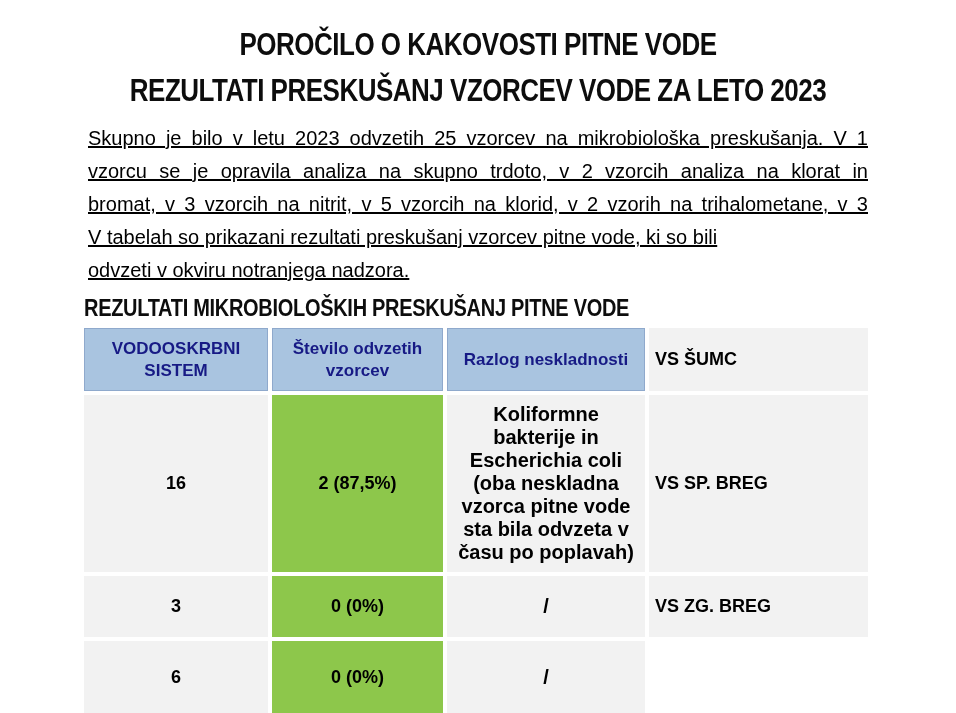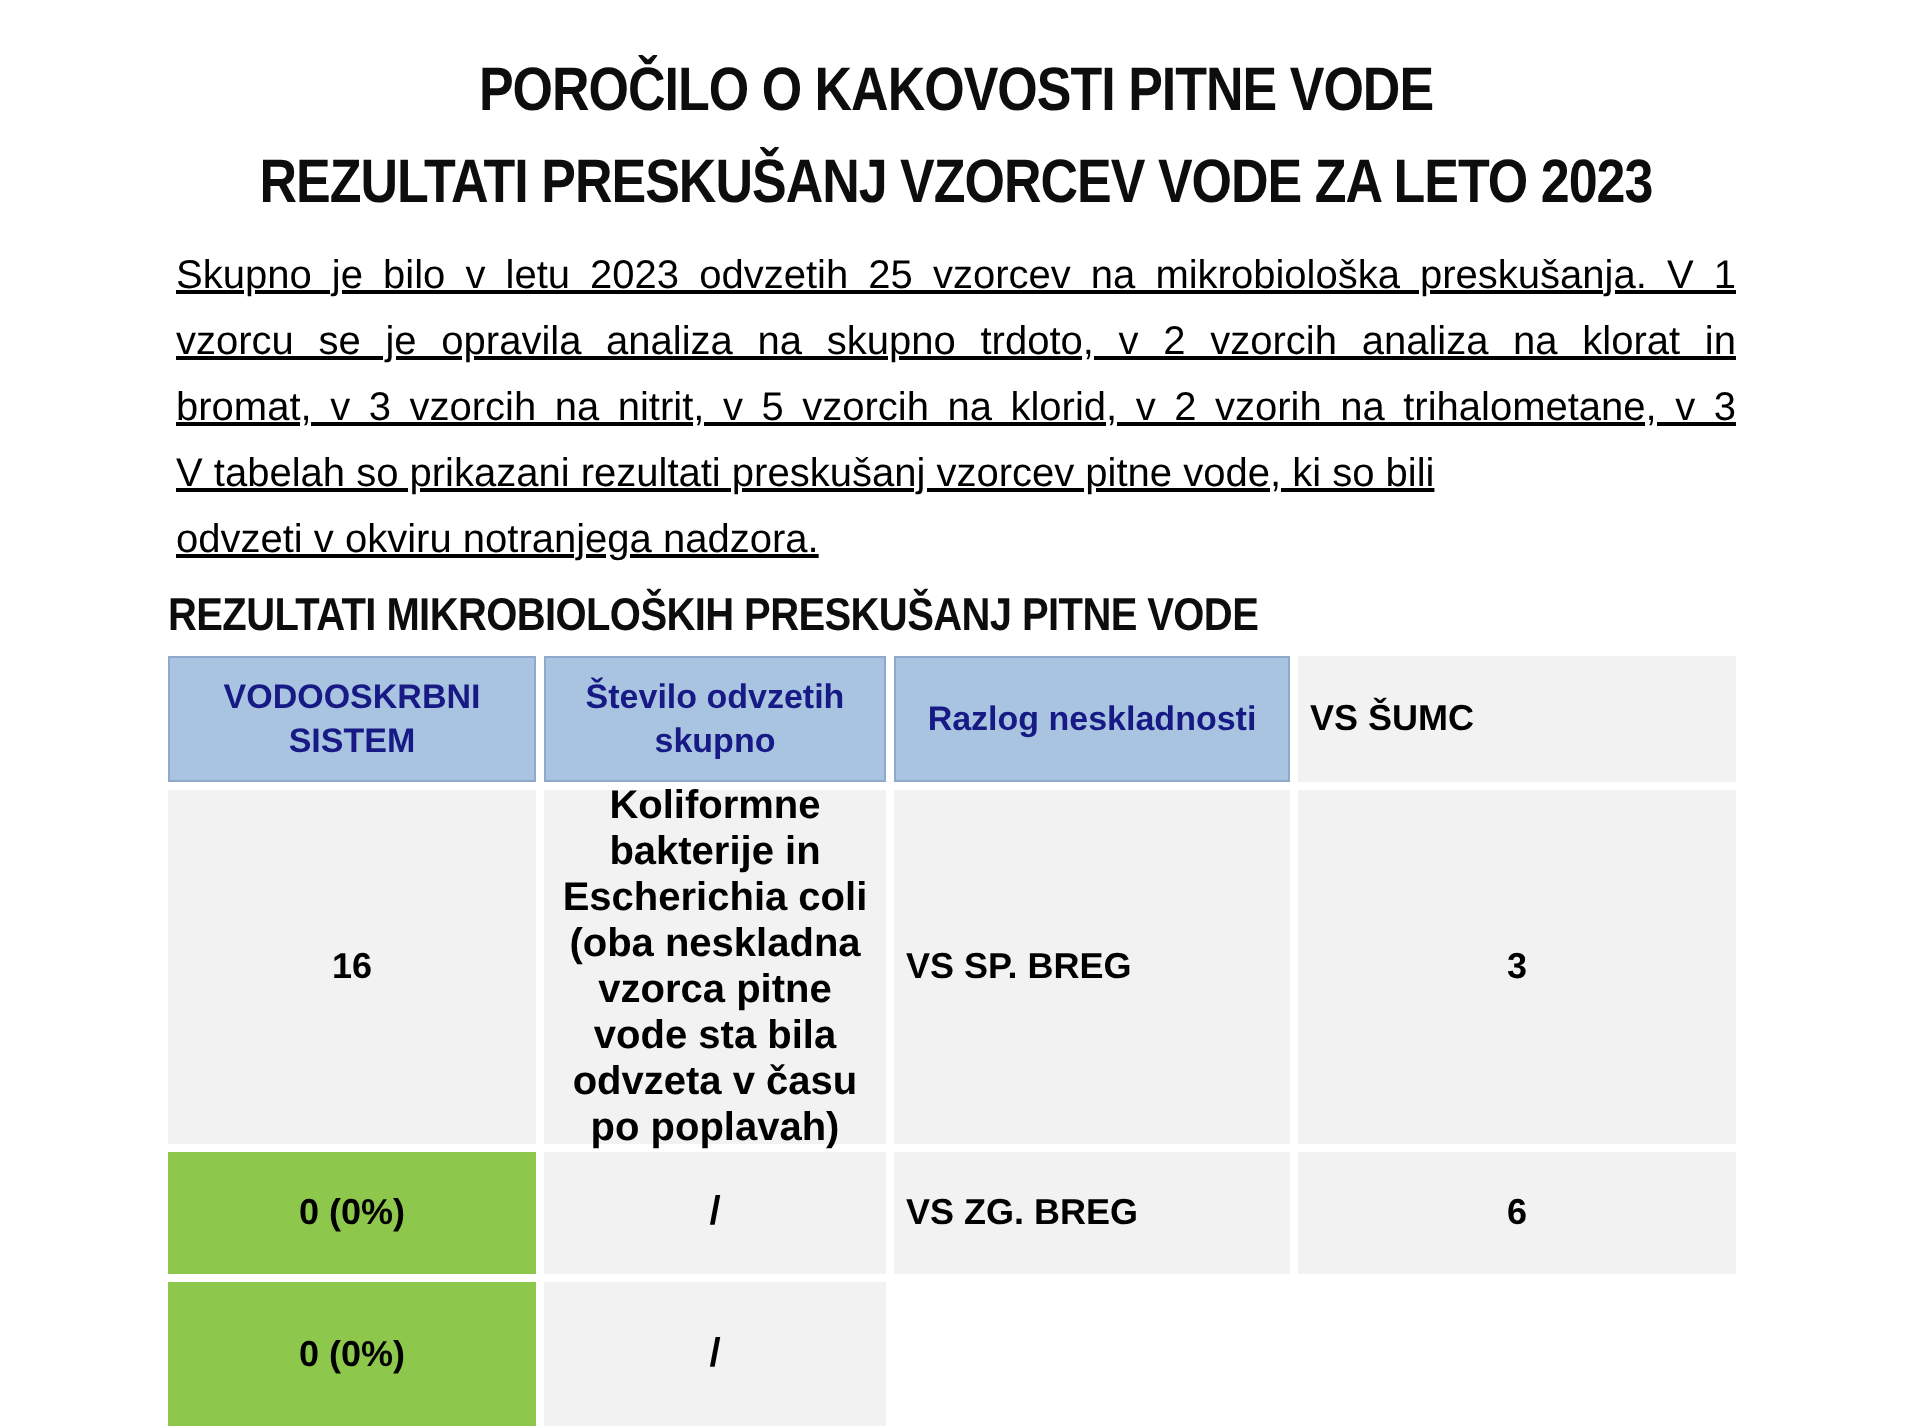--- a/index.html
+++ b/index.html
@@ -68,25 +68,26 @@
     <div class="line just">bromat, v 3 vzorcih na nitrit, v 5 vzorcih na klorid, v 2 vzorih na trihalometane, v 3</div>
     <div class="line">V tabelah so prikazani rezultati preskušanj vzorcev pitne vode, ki so bili</div>
     <div class="line">odvzeti v okviru notranjega nadzora.</div>
   </div>
 
   <div class="section-heading">REZULTATI MIKROBIOLOŠKIH PRESKUŠANJ PITNE VODE</div>
 
   <div class="results-table">
 
     <div class="cell header">VODOOSKRBNI SISTEM</div>
-    <div class="cell header">Število odvzetih skupno</div>
+    <div class="cell header">Število odvzetih vzorcev</div>
     <div class="cell header">Razlog neskladnosti</div>
 
     <div class="cell system">VS ŠUMC</div>
     <div class="cell">16</div>
+    <div class="cell green">2 (87,5%)</div>
     <div class="cell reason">
       <span>Koliformne bakterije in Escherichia coli</span>
       <span>(oba neskladna vzorca pitne vode sta bila odvzeta v času po poplavah)</span>
     </div>
 
     <div class="cell system">VS SP. BREG</div>
     <div class="cell">3</div>
     <div class="cell green">0 (0%)</div>
     <div class="cell reason">
       <span>/</span>

